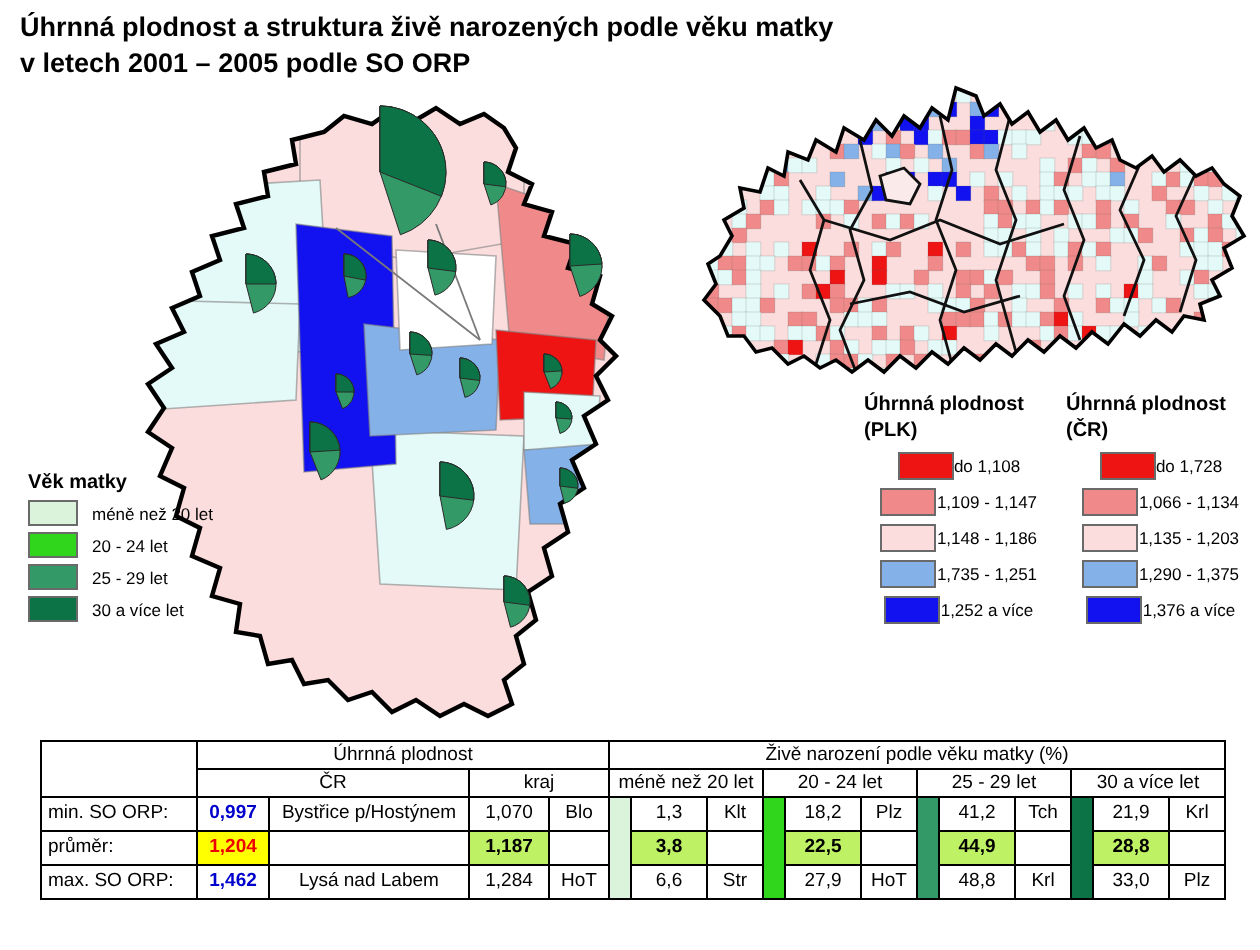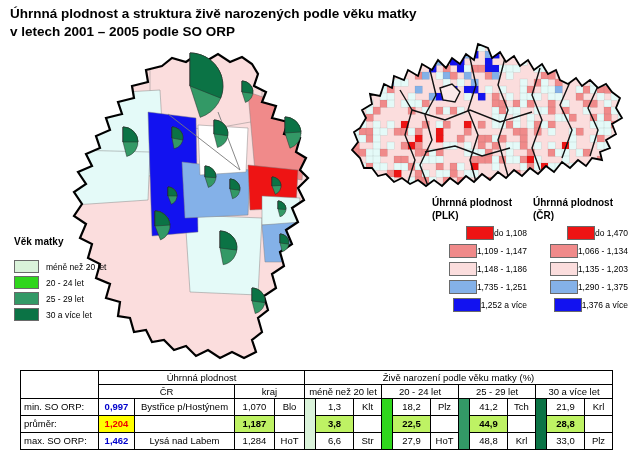--- a/index.html
+++ b/index.html
@@ -4,28 +4,28 @@
 <style>
   html,body{margin:0;padding:0;}
   body{
     width:630px;height:475px;position:relative;background:#ffffff;
     font-family:"Liberation Sans",sans-serif;color:#000;overflow:hidden;
   }
   .abs{position:absolute;}
   #page-title{left:10px;top:5px;width:612px;font-size:13.5px;font-weight:bold;line-height:1.3;}
   
   .legend{font-size:8.5px;}
-  .legend .lg-title{font-size:10px;font-weight:bold;margin-bottom:13px;}
+  .legend .lg-title{font-size:10px;font-weight:bold;margin-bottom:3px;}
   .lg-item{display:flex;align-items:center;margin-bottom:3px;}
   .sw{width:23px;height:11px;border:1px solid #6a6a6a;flex:0 0 auto;}
   .age-legend{left:14px;top:236px;width:150px;}
   .age-legend .sw{margin-right:7px;}
   .fert-legend{width:95px;top:197px;}
   .fert-legend .lg-title{line-height:1.25;margin-bottom:4px;}
-  .fert-legend .lg-item{justify-content:flex-end;margin-bottom:4px;}
+  .fert-legend .lg-item{justify-content:center;margin-bottom:4px;}
   .fert-legend .sw{width:26px;height:12px;}
   .fert-legend .lg-label{text-align:right;}
   #plk-legend{left:432px;}
   #cr-legend{left:533px;}
   
   #stats-table{left:20px;top:370px;}
   table{border-collapse:collapse;font-size:9.5px;table-layout:fixed;}
   td{border:1px solid #000;text-align:center;padding:0 1px;height:16px;line-height:1.05;overflow:hidden;white-space:nowrap;}
   tr.hdr td{height:13px;}
   td.lbl{text-align:left;padding-left:3px;}
@@ -601,21 +601,21 @@
   </div>
 </div>
 
 <div id="cr-legend" class="abs legend fert-legend">
   <div class="lg-title">
     <div>Úhrnná plodnost</div>
     <div>(ČR)</div>
   </div>
   <div class="lg-item">
     <span class="sw" style="background-color: rgb(238, 20, 20);"></span>
-    <span class="lg-label">do 1,470</span>
+    <span class="lg-label">do 1,728</span>
   </div>
   <div class="lg-item">
     <span class="sw" style="background-color: rgb(240, 138, 138);"></span>
     <span class="lg-label">1,066 - 1,134</span>
   </div>
   <div class="lg-item">
     <span class="sw" style="background-color: rgb(251, 221, 221);"></span>
     <span class="lg-label">1,135 - 1,203</span>
   </div>
   <div class="lg-item">

